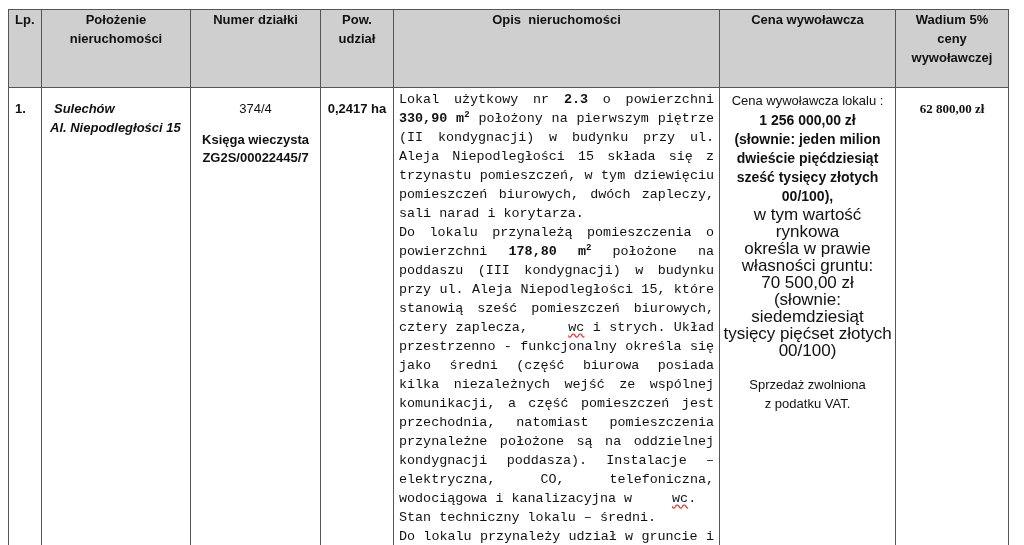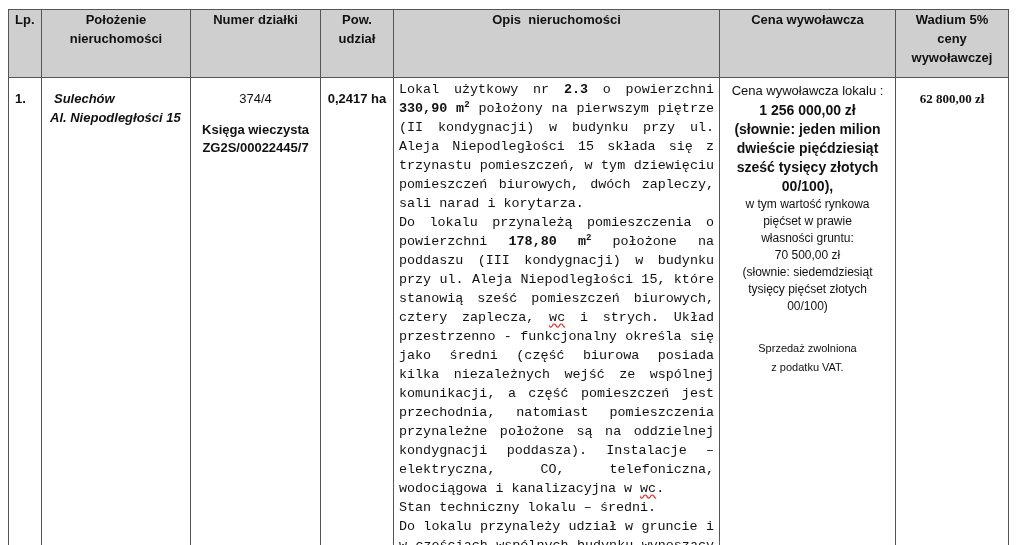--- a/index.html
+++ b/index.html
@@ -7,41 +7,41 @@
          font-family: "Liberation Sans", "DejaVu Sans", sans-serif; color: #111; }
   table.doc {
     position: absolute; left: 8px; top: 9px;
     border-collapse: collapse; table-layout: fixed;
     width: 1000px;
   }
   table.doc td, table.doc th {
     border: 1.5px solid #555; vertical-align: top; padding: 0;
   }
   thead th {
-    background: #cfcfcf; height: 68px; font-weight: bold; font-size: 13px;
+    background: #cfcfcf; height: 78px; font-weight: bold; font-size: 13px;
     line-height: 19px; text-align: center; padding-top: 12px; box-sizing: border-box;
   }
   thead th.lp { text-align: left; padding-left: 6px; }
   tbody td { height: 428px; font-size: 13px; line-height: 18.5px; }
   .c-lp { padding: 12px 0 0 6px !important; font-weight: bold; }
   .c-loc { padding: 12px 0 0 8px !important; font-weight: bold; font-style: italic; }
   .c-loc div:first-child { padding-left: 4px; }
   .c-num { text-align: center; padding-top: 12px !important; }
   .c-num .kw { font-weight: bold; margin-top: 12px; text-align: center; }
   .c-area { text-align: center; padding-top: 12px !important; font-weight: bold; }
   .c-desc { padding: 2px 5px 0 5px !important; text-align: justify; font-size: 13.4px; line-height: 19px; font-family: Liberation Mono, monospace; }
   .c-desc p { margin: 0; }
   .c-desc b { font-weight: bold; }
   .c-desc sup { font-size: 9px; line-height: 0; }
-  .wc { text-decoration: underline wavy #d33; text-underline-offset: 2px; }
+  .wc { text-decoration: underline wavy #d33; text-underline-offset: 2px; margin-left: 32px; }
   .c-price { text-align: center; padding-top: 4px !important; }
   .c-price .lbl { font-size: 13px; }
   .c-price .bold { font-weight: bold; font-size: 14px; line-height: 19px; }
-  .c-price .small { font-size: 12px; line-height: 17px; }
-  .c-price .vat { font-size: 11px; line-height: 19px; margin-top: 24px; }
+  .c-price .small { font-size: 17px; line-height: 17px; }
+  .c-price .vat { font-size: 13px; line-height: 19px; margin-top: 16px; }
   .c-wad { text-align: center; padding-top: 12px !important; font-weight: bold; font-family: Liberation Serif, serif; }
 </style>
 </head>
 <body>
 
 <table class="doc">
   <colgroup>
     <col style="width:33px">
       <col style="width:149px">
       <col style="width:130px">
@@ -93,21 +93,21 @@
         <p>Do lokalu przynależy udział w gruncie i w częściach wspólnych budynku wynoszący 20 155/100 000.</p>
       </td>
       <td class="c-price">
         <div class="lbl">Cena wywoławcza lokalu :</div>
         <div class="bold">1 256 000,00 zł</div>
         <div class="bold">(słownie: jeden milion</div>
         <div class="bold">dwieście pięćdziesiąt</div>
         <div class="bold">sześć tysięcy złotych</div>
         <div class="bold">00/100),</div>
         <div class="small">w tym wartość rynkowa</div>
-        <div class="small">pięćset  w prawie</div>
+        <div class="small">określa  w prawie</div>
         <div class="small">własności gruntu:</div>
         <div class="small">70 500,00 zł</div>
         <div class="small">(słownie: siedemdziesiąt</div>
         <div class="small">tysięcy pięćset złotych</div>
         <div class="small">00/100)</div>
         <div class="vat">
           <div>Sprzedaż zwolniona</div>
           <div>z podatku VAT.</div>
         </div>
       </td>

